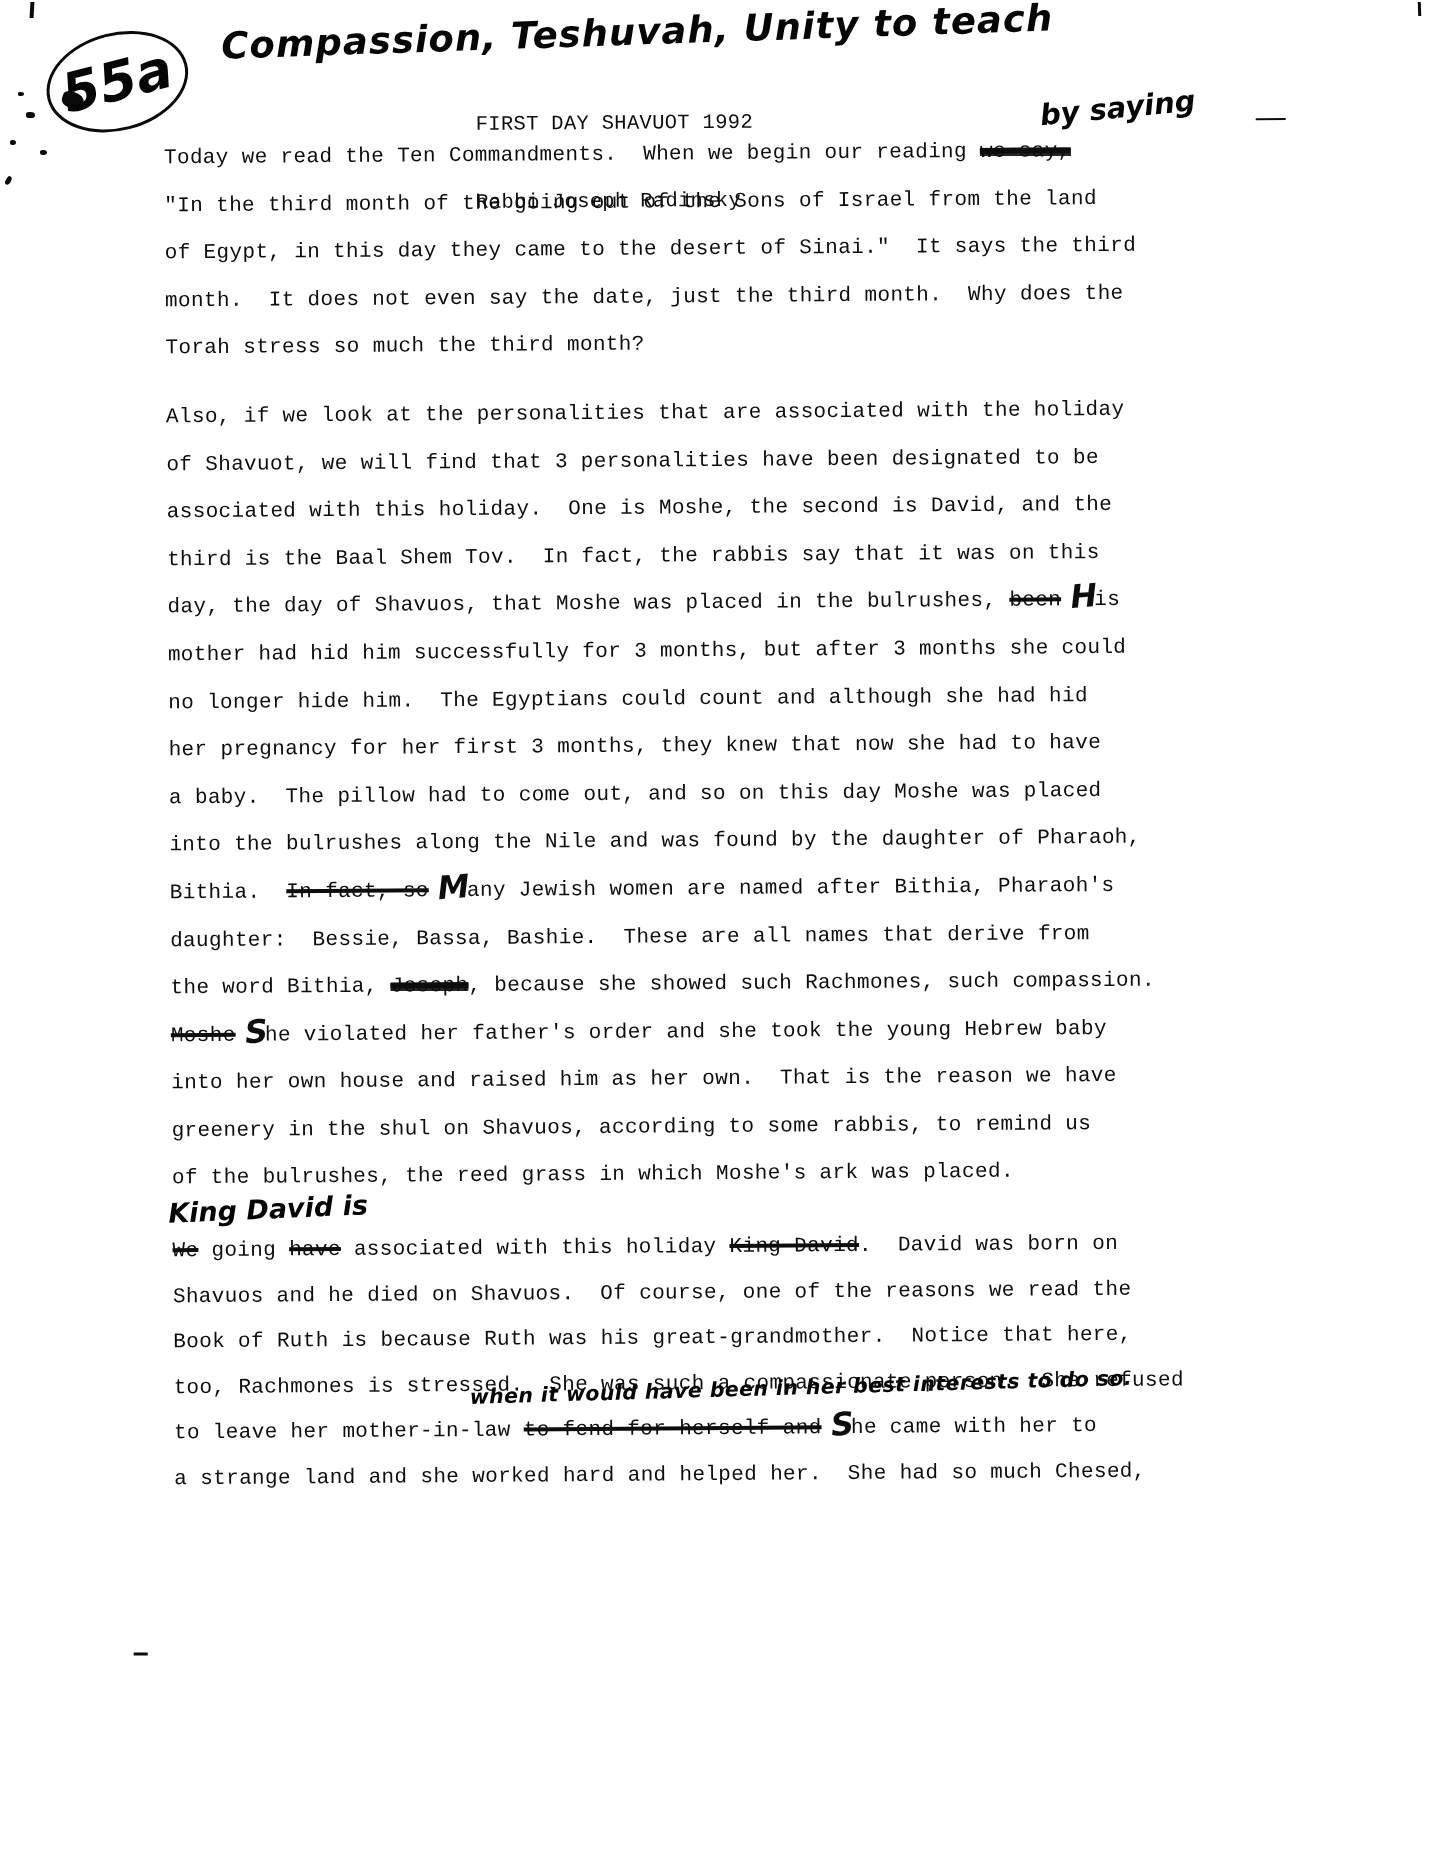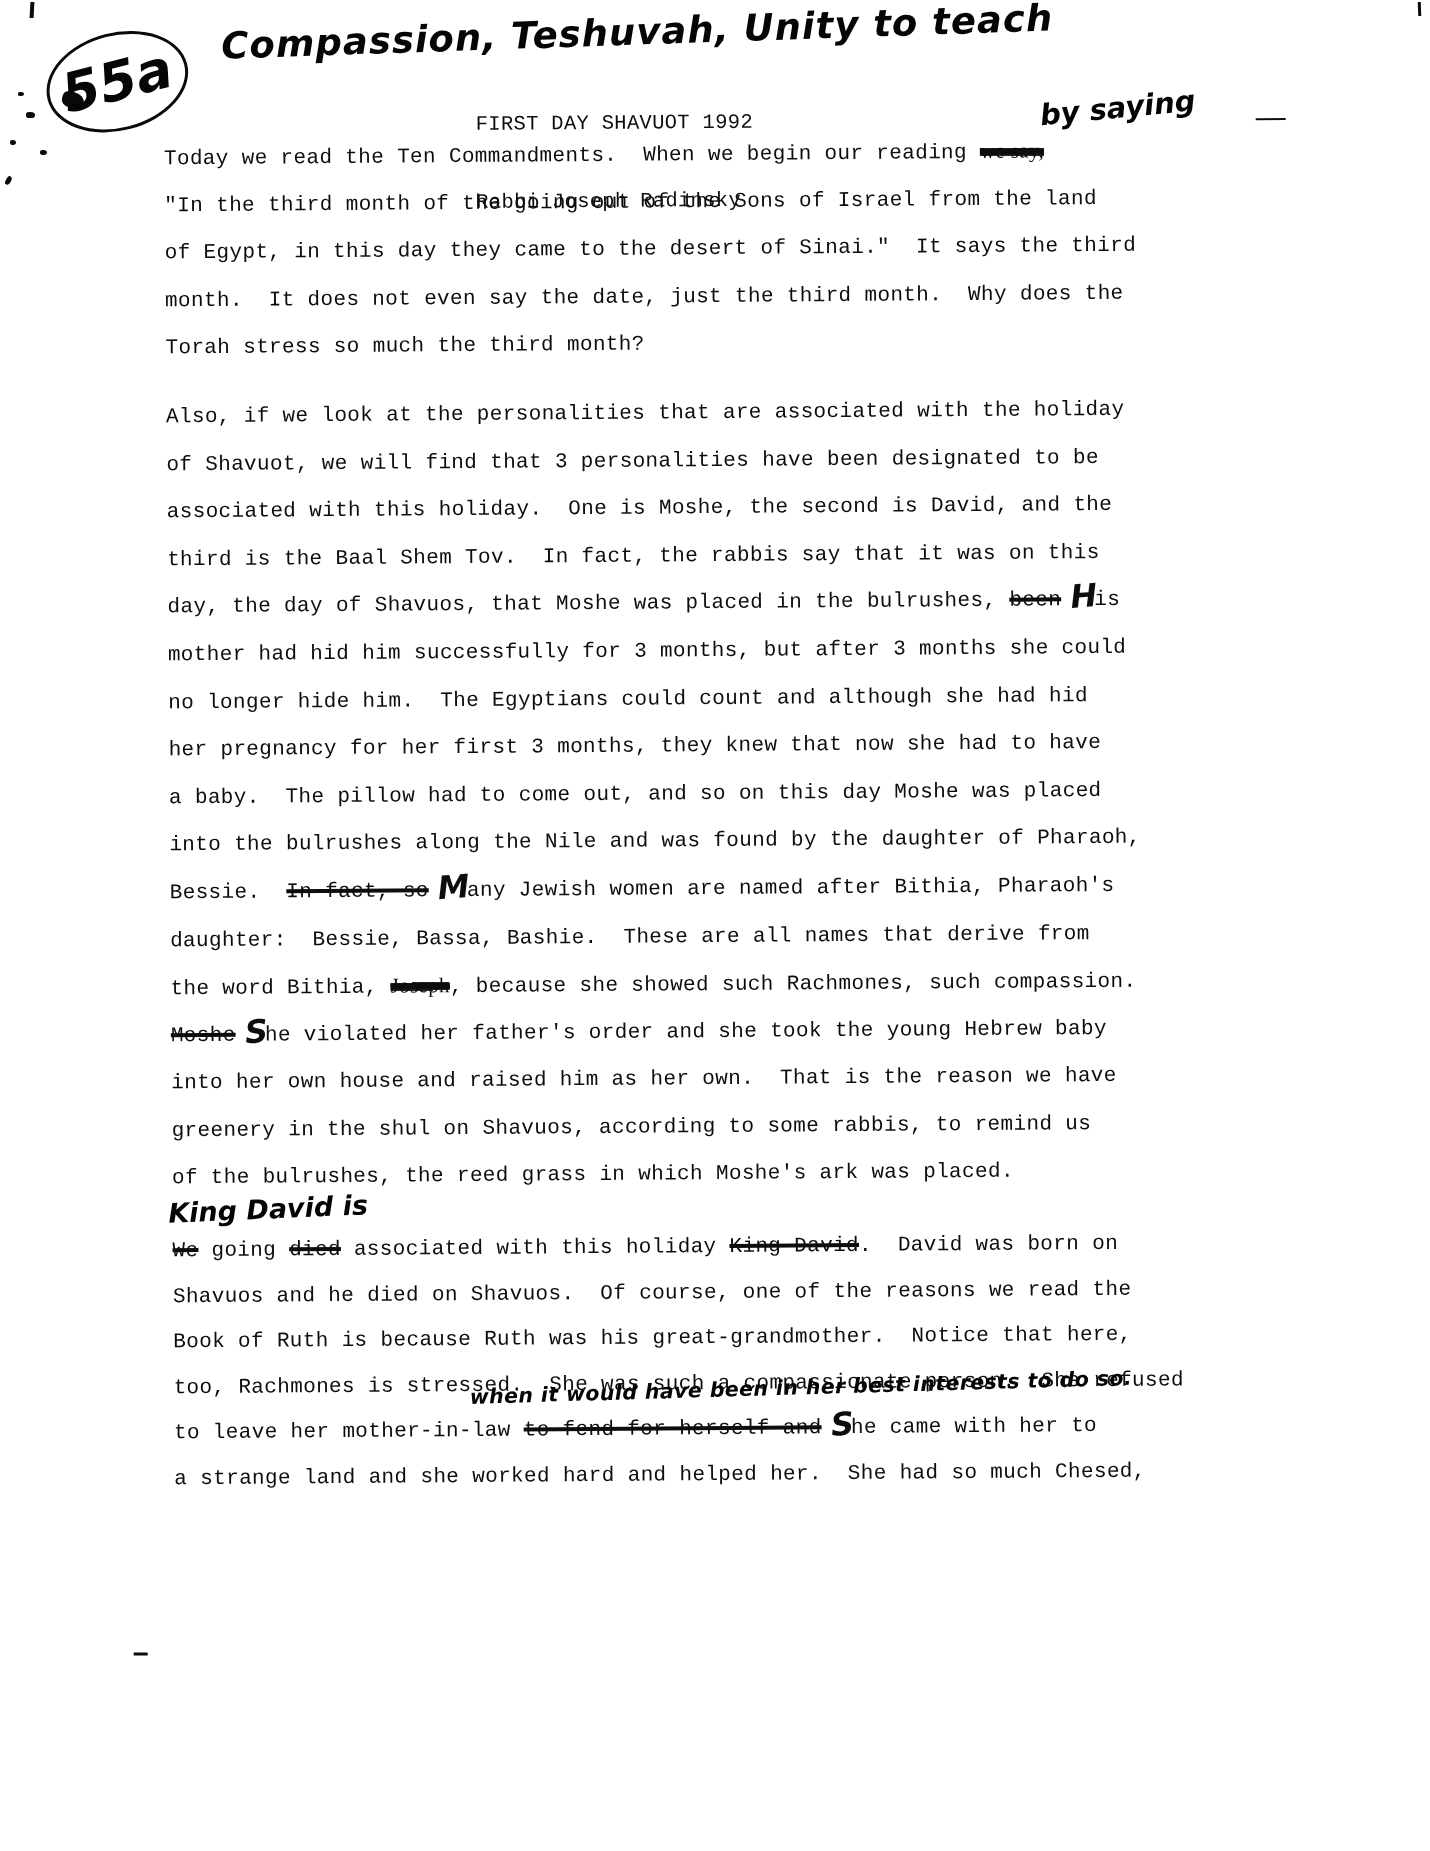--- a/index.html
+++ b/index.html
@@ -27,21 +27,20 @@
   .tline{height:47.6px;line-height:47.6px;white-space:pre;}
   .para.p3 .tline{height:45.5px;line-height:45.5px;}
   .strike{
     text-decoration:line-through;
     text-decoration-thickness:3.5px;
     text-decoration-color:#0d0d0d;
   }
   .strike.heavy{
     text-decoration-thickness:6px;
     background:linear-gradient(transparent 38%, rgba(10,10,10,.88) 38%, rgba(10,10,10,.88) 72%, transparent 72%);
-    font-family:Liberation Serif, serif;
   }
   
   .hand-letter{
     display:inline-block;
     font-family:"DejaVu Sans",sans-serif;
     font-style:italic;font-weight:700;
     font-size:32px;line-height:0;
     transform:translateY(2px) rotate(-4deg);
     margin:0 -3px 0 -4px;
   }
@@ -144,30 +143,30 @@
           <div class="tline"><span>Also, if we look at the personalities that are associated with the holiday</span></div>
           <div class="tline"><span>of Shavuot, we will find that 3 personalities have been designated to be</span></div>
           <div class="tline"><span>associated with this holiday.  One is Moshe, the second is David, and the</span></div>
           <div class="tline"><span>third is the Baal Shem Tov.  In fact, the rabbis say that it was on this</span></div>
           <div class="tline"><span>day, the day of Shavuos, that Moshe was placed in the bulrushes, </span><span class="strike">been</span><span> </span><span class="hand-letter">H</span><span>is</span></div>
           <div class="tline"><span>mother had hid him successfully for 3 months, but after 3 months she could</span></div>
           <div class="tline"><span>no longer hide him.  The Egyptians could count and although she had hid</span></div>
           <div class="tline"><span>her pregnancy for her first 3 months, they knew that now she had to have</span></div>
           <div class="tline"><span>a baby.  The pillow had to come out, and so on this day Moshe was placed</span></div>
           <div class="tline"><span>into the bulrushes along the Nile and was found by the daughter of Pharaoh,</span></div>
-          <div class="tline"><span>Bessie.  </span><span class="strike">In fact, so</span><span> </span><span class="hand-letter">M</span><span>any Jewish women are named after Bithia, Pharaoh's</span></div>
+          <div class="tline"><span>Bithia.  </span><span class="strike">In fact, so</span><span> </span><span class="hand-letter">M</span><span>any Jewish women are named after Bithia, Pharaoh's</span></div>
           <div class="tline"><span>daughter:  Bessie, Bassa, Bashie.  These are all names that derive from</span></div>
           <div class="tline"><span>the word Bithia, </span><span class="strike heavy">Joseph</span><span>, because she showed such Rachmones, such compassion.</span></div>
           <div class="tline"><span class="strike">Moshe</span><span> </span><span class="hand-letter">S</span><span>he violated her father's order and she took the young Hebrew baby</span></div>
           <div class="tline"><span>into her own house and raised him as her own.  That is the reason we have</span></div>
           <div class="tline"><span>greenery in the shul on Shavuos, according to some rabbis, to remind us</span></div>
           <div class="tline"><span>of the bulrushes, the reed grass in which Moshe's ark was placed.</span></div>
         </div>
         <div class="para p3">
-          <div class="tline"><span class="strike">We</span><span> going </span><span class="strike">died</span><span> associated with this holiday </span><span class="strike">King David</span><span>.  David was born on</span></div>
+          <div class="tline"><span class="strike">We</span><span> going </span><span class="strike">have</span><span> associated with this holiday </span><span class="strike">King David</span><span>.  David was born on</span></div>
           <div class="tline"><span>Shavuos and he died on Shavuos.  Of course, one of the reasons we read the</span></div>
           <div class="tline"><span>Book of Ruth is because Ruth was his great-grandmother.  Notice that here,</span></div>
           <div class="tline"><span>too, Rachmones is stressed.  She was such a compassionate person.  She refused</span></div>
           <div class="tline"><span>to leave her mother-in-law </span><span class="strike">to fend for herself and</span><span> </span><span class="hand-letter">S</span><span>he came with her to</span></div>
           <div class="tline"><span>a strange land and she worked hard and helped her.  She had so much Chesed,</span></div>
         </div>
       </div>
 
     <div class="hw-king-david hand">King David is</div>
 

